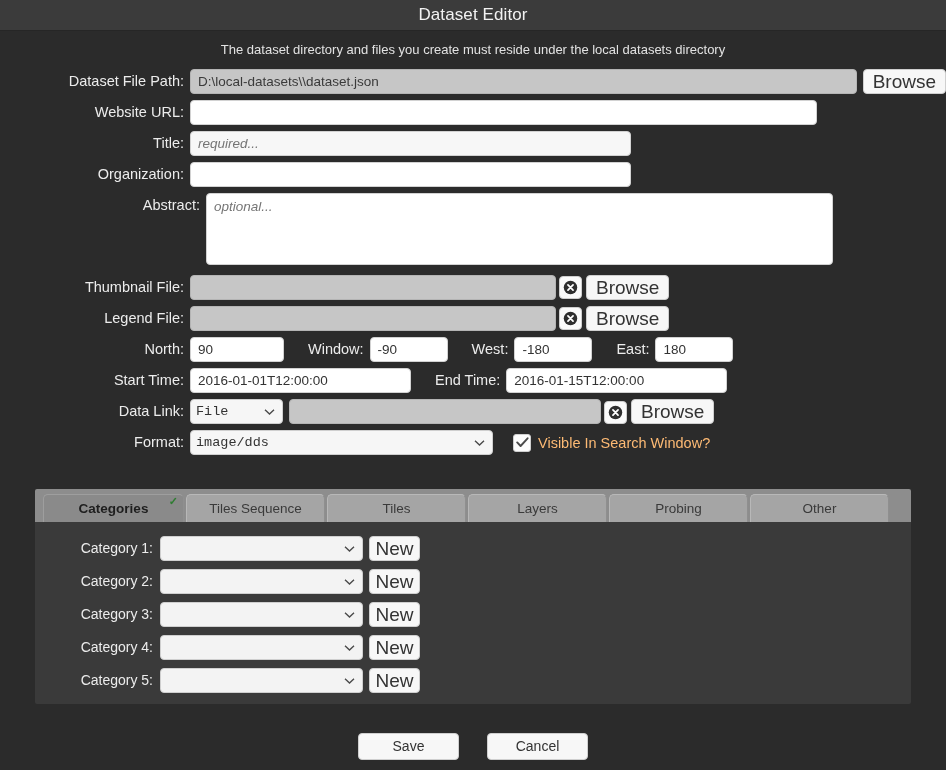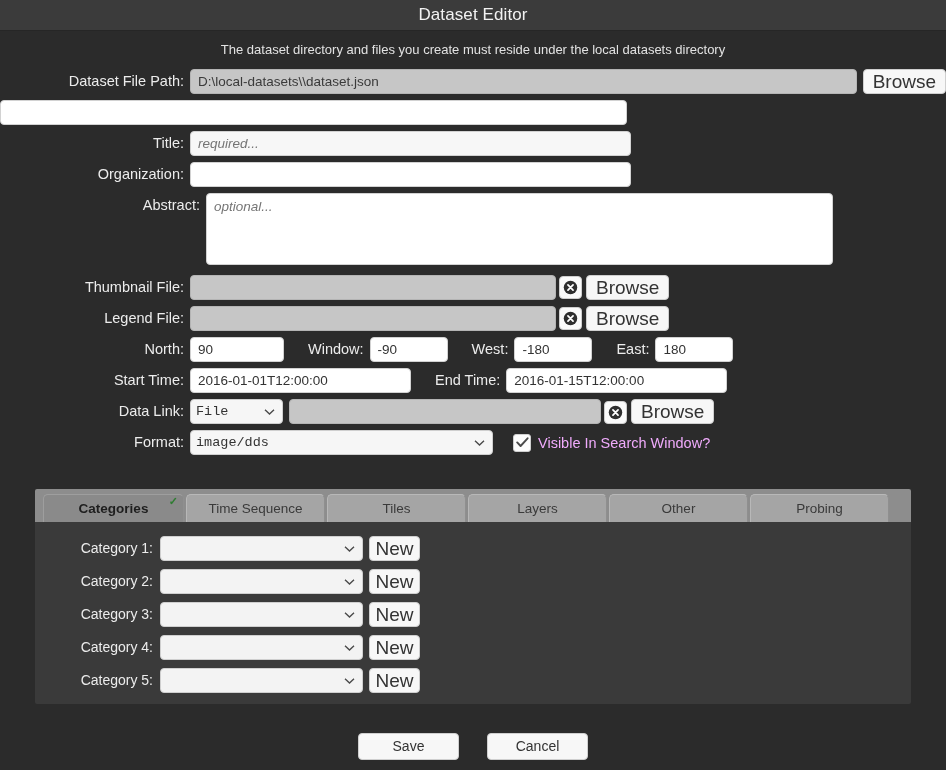--- a/index.html
+++ b/index.html
@@ -167,21 +167,21 @@
   
   .chkwrap { display: flex; align-items: center; gap: 7px; margin-left: 20px; }
   .chkbox {
     width: 18px; height: 18px;
     background: #fcfcfc;
     border: 1px solid #cfcfcf;
     border-radius: 3px;
     display: flex; align-items: center; justify-content: center;
     cursor: pointer;
   }
-  .chklabel { font-size: 14.5px; color: #f0abfc; white-space: nowrap; }
+  .chklabel { font-size: 14.5px; color: #fdba74; white-space: nowrap; }
 
   
   .tabpanel {
     position: absolute;
     left: 35px; top: 489px;
     width: 876px; height: 215px;
   }
   .tabstrip {
     height: 33px;
     background: #8d8d8d;
@@ -269,20 +269,21 @@
 
 <div class="form">
 
   <div class="row">
     <div class="lbl">Dataset File Path:</div>
     <input class="fld readonly" style="width: 704px;" readonly="" value="D:\local-datasets\\dataset.json">
     <button class="btn" style="margin-left:6px;">Browse</button>
   </div>
 
   <div class="row">
+    <div class="lbl">Website URL:</div>
     <input class="fld" style="width: 627px;" value="">
   </div>
 
   <div class="row">
     <div class="lbl">Title:</div>
     <input class="fld ghost placeholder" style="width: 441px;" placeholder="required...">
   </div>
 
   <div class="row">
     <div class="lbl">Organization:</div>
@@ -385,33 +386,33 @@
 </div>
 
 <div class="tabpanel">
 
   <div class="tabstrip">
     <div class="tab active" style="width:141px;">
       <span>Categories</span>
       <span class="check">✓</span>
     </div>
     <div class="tab" style="width:139px;">
-      <span>Time Sequence</span>
+      <span>Tiles Sequence</span>
     </div>
     <div class="tab" style="width:139px;">
       <span>Tiles</span>
     </div>
     <div class="tab" style="width:139px;">
       <span>Layers</span>
     </div>
     <div class="tab" style="width:139px;">
+      <span>Probing</span>
+    </div>
+    <div class="tab" style="width:139px;">
       <span>Other</span>
-    </div>
-    <div class="tab" style="width:139px;">
-      <span>Probing</span>
     </div>
   </div>
 
   <div class="tabcontent">
 
     <div class="catrow">
       <div class="catlbl">Category 1:</div>
       <span class="selwrap">
         <select class="sel" style="width:203px;background:#f3f3f3;">
           <option></option>

